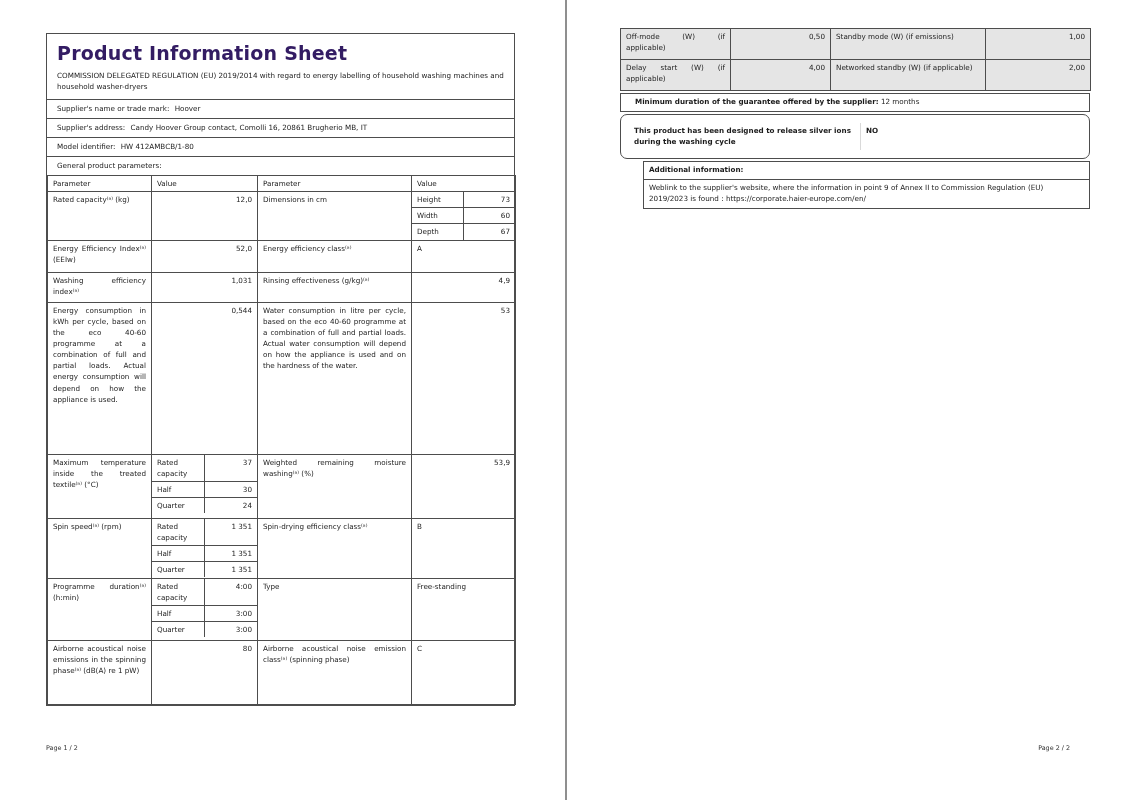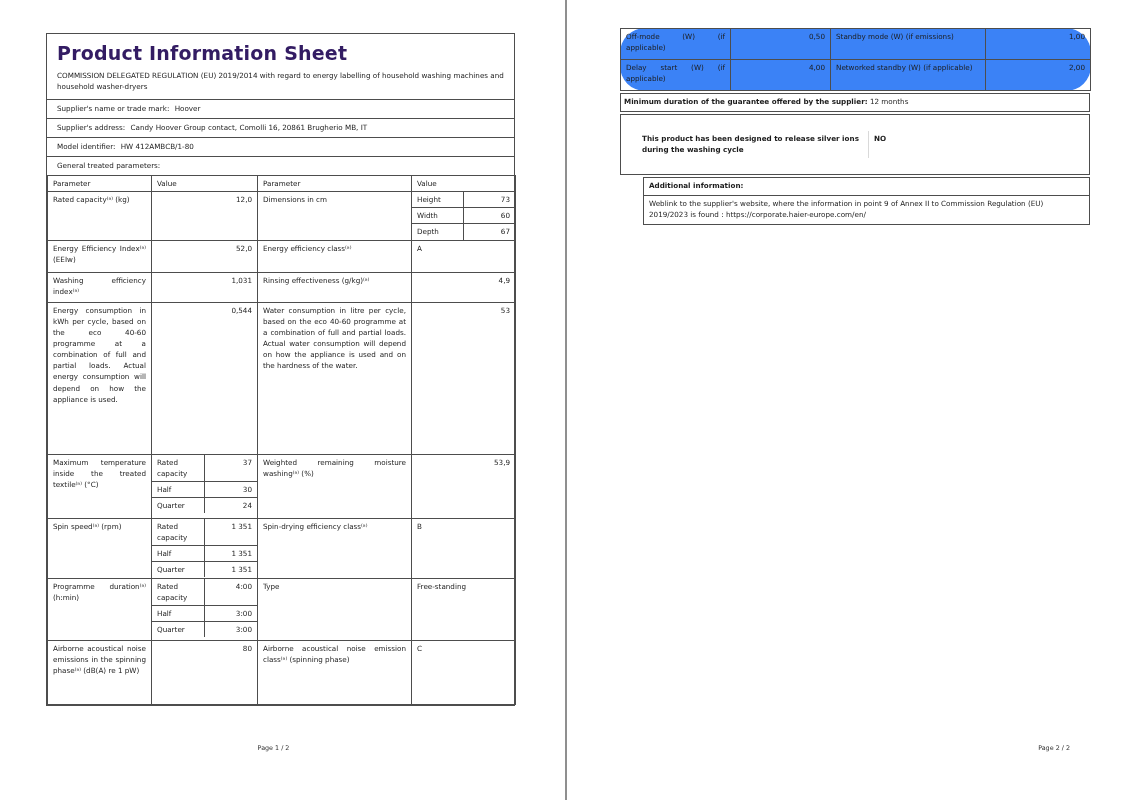--- a/index.html
+++ b/index.html
@@ -27,34 +27,34 @@
   td.lbl  { text-align:justify; }
   td.num  { text-align:right; }
   td.cls  { text-align:left; }
   td.subcell { padding:0; }
   table.sub { border-collapse:collapse; width:100%; table-layout:fixed; }
   .sub td { border:0; border-bottom:1px solid #4d4d4d; padding:2px 5px; font-size:7.2px; }
   .sub tr:last-child td { border-bottom:0; }
   .sub td:first-child { border-right:1px solid #4d4d4d; }
   .sub td.num { text-align:right; }
 
-  .pfoot1 { position:absolute; left:46px; top:744px; width:455px; text-align:center;
+  .pfoot1 { position:absolute; left:46px; top:744px; width:455px; text-align:left;
             font-size:6.4px; color:#333; }
   .pfoot2 { position:absolute; left:620px; top:744px; width:450px; text-align:right;
             font-size:6.4px; color:#333; }
 
   
   .sheet2 { position:absolute; left:620px; top:28px; width:470px; }
-  table.ptable2 { border-collapse:collapse; table-layout:fixed; width:470px; background:#3b82f6;border-radius:25px; }
+  table.ptable2 { border-collapse:collapse; table-layout:fixed; width:470px; background:#e5e5e5; }
   .ptable2 td { border:1px solid #4d4d4d; padding:2px 5px; vertical-align:top;
                 font-size:7.2px; line-height:1.55; }
-  .block { border:1px solid #4d4d4d; margin-top:2px; padding:3px 3px;
+  .block { border:1px solid #4d4d4d; margin-top:2px; padding:3px 14px;
            font-size:7.2px; line-height:1.5; background:#fff; }
   .block b { font-weight:bold; }
-  .split { display:flex; padding:16px; }
+  .split { display:flex; padding:8px;border-radius:7px; }
   .split .left  { width:232px; padding:3px 5px; border-right:1px solid #d9d9d9; font-weight:bold; }
   .split .right { flex:1; padding:3px 5px; font-weight:bold; }
   .stacked { border:1px solid #4d4d4d; margin-top:2px; background:#fff;margin-left:23px; }
   .stacked .inner { padding:3px 5px; font-size:7.2px; line-height:1.5; }
   .stacked .inner + .inner { border-top:1px solid #4d4d4d; }
   .footnote { margin-top:6px; font-size:6.6px; color:#222; padding-left:2px; }
 </style>
 </head>
 <body>
 
@@ -71,21 +71,21 @@
     </div>
     <div class="hrow">
       <b>Supplier's address:</b>
       <span class="val">Candy Hoover Group contact, Comolli 16, 20861 Brugherio MB, IT</span>
     </div>
     <div class="hrow">
       <b>Model identifier:</b>
       <span class="val">HW 412AMBCB/1-80</span>
     </div>
     <div class="hrow">
-      <b>General treated parameters:</b>
+      <b>General product parameters:</b>
     </div>
 
     <table class="ptable">
       <colgroup>
           <col style="width:104px">
           <col style="width:106px">
           <col style="width:154px">
           <col style="width:104px">
         </colgroup>
       <tbody>

